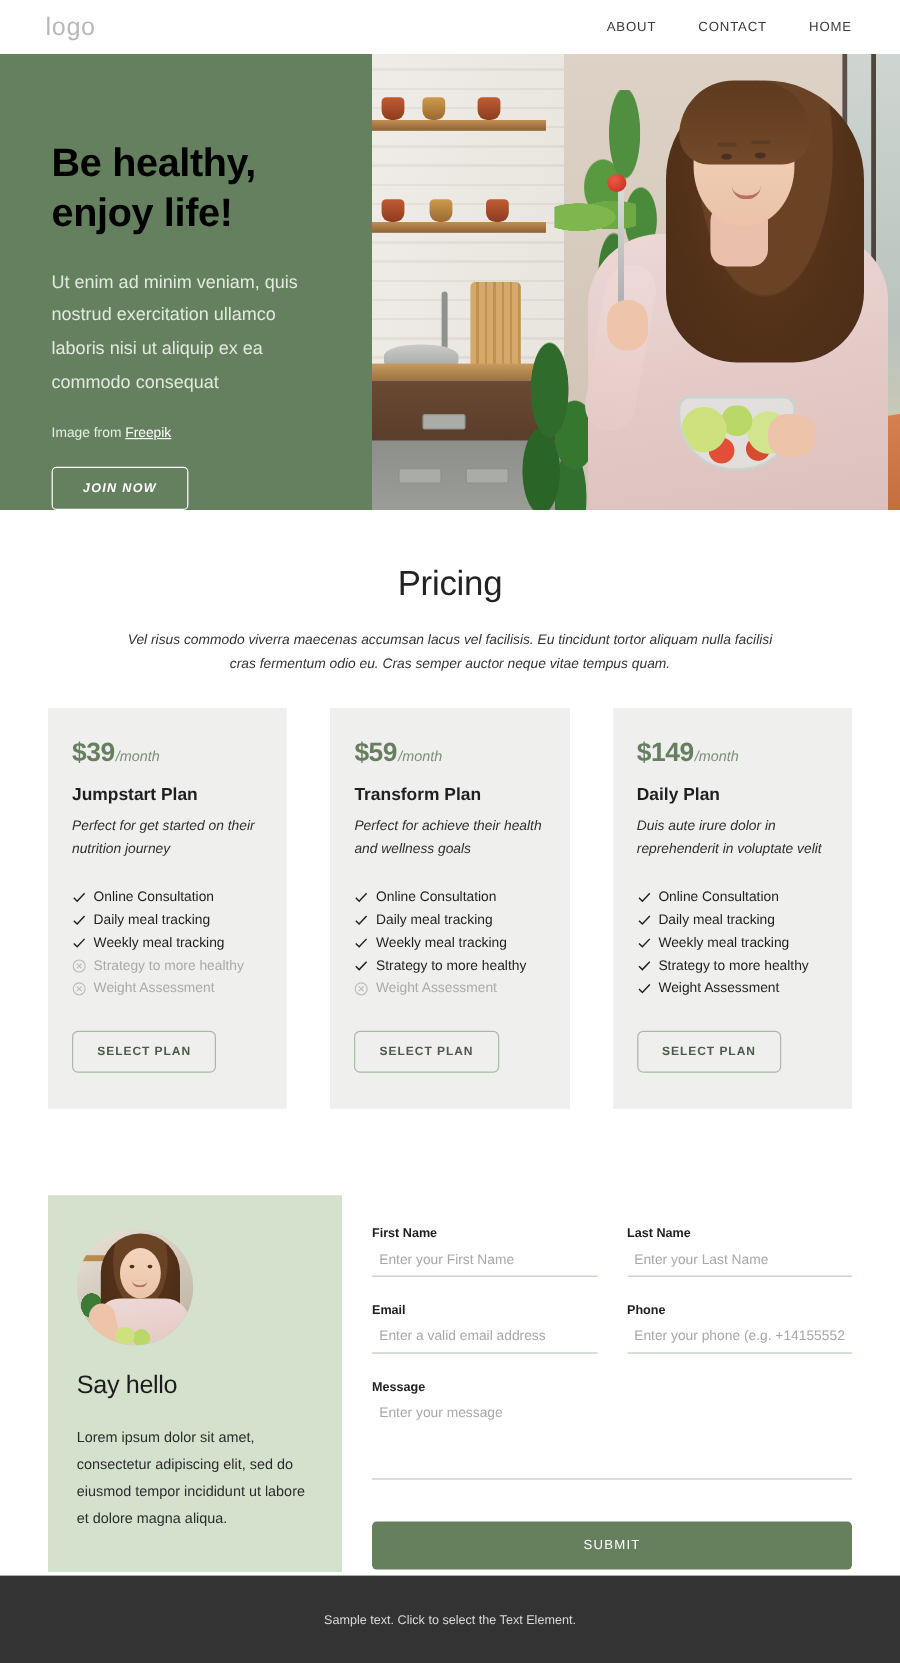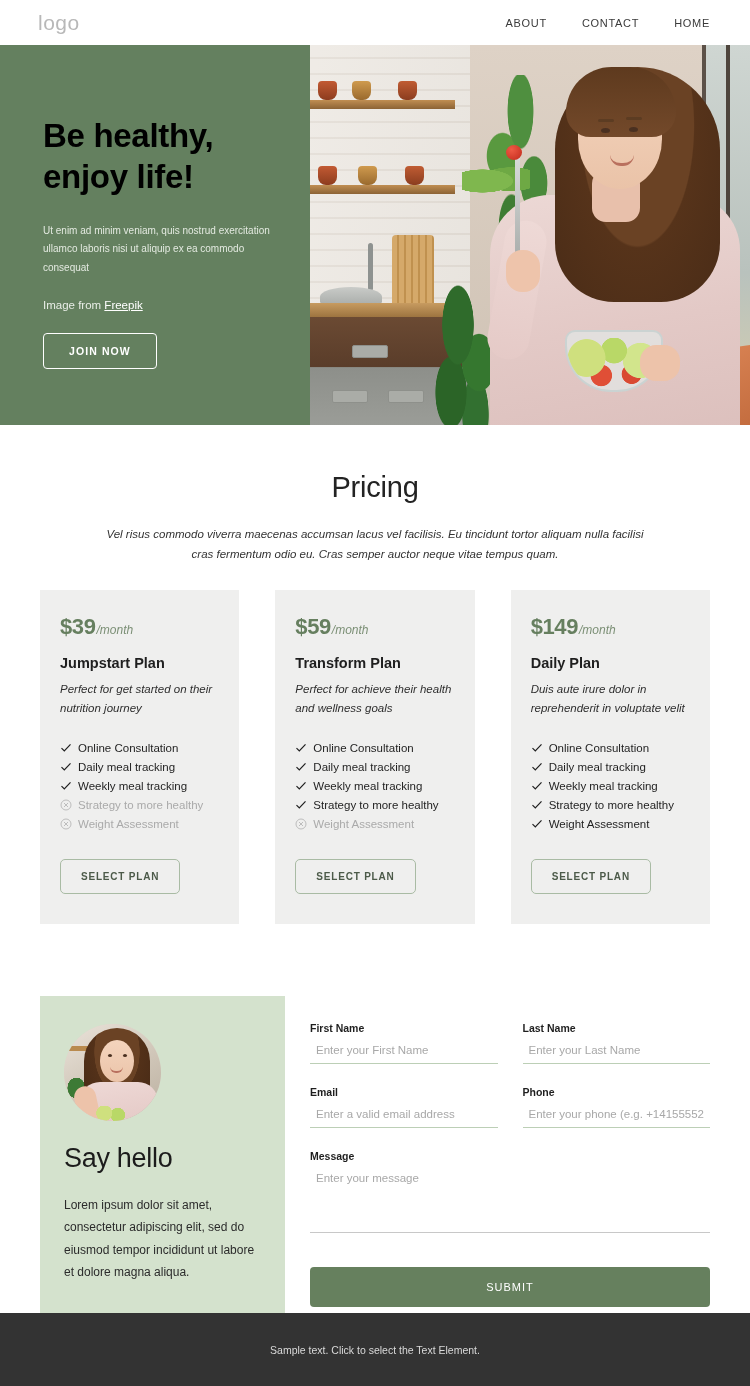--- a/index.html
+++ b/index.html
@@ -50,21 +50,21 @@
   .hero-title {
     font-size: 33px;
     line-height: 1.25;
     color: #000000;
     font-weight: 700;
     letter-spacing: -0.3px;
     white-space: pre-line;
   }
   .hero-sub {
     margin-top: 24px;
-    font-size: 10px;
+    font-size: 15px;
     line-height: 1.85;
     color: #e3e9e0;
     max-width: 235px;
   }
   .hero-credit {
     margin-top: 22px;
     font-size: 11.5px;
     color: #e8ede6;
   }
   .hero-credit a { color: #ffffff; }
@@ -74,20 +74,21 @@
     border: 1px solid #ffffff;
     border-radius: 4px;
     background: transparent;
     color: #ffffff;
     font-size: 10.5px;
     letter-spacing: 1.1px;
     font-weight: 600;
     padding: 11px 25px;
     cursor: pointer;
     font-family: "Liberation Sans", sans-serif;
+    font-style: italic;
   }
 
   .hero-right {
     width: 440px;
     position: relative;
     overflow: hidden;
     background: #ded6cd;
   }
   
   .ph-wall {
@@ -364,21 +365,21 @@
   .av-shirt { position: absolute; left: 16px; top: 58px; width: 78px; height: 45px;
     background: linear-gradient(170deg,#eed9d6,#e3c7c4); border-radius: 20px 20px 0 0; z-index: 2; }
   .av-arm { position: absolute; left: 12px; top: 62px; width: 22px; height: 40px;
     background: #edc3aa; border-radius: 11px; z-index: 3; transform: rotate(-12deg); }
   .av-salad { position: absolute; left: 30px; top: 82px; width: 34px; height: 18px;
     background: radial-gradient(circle at 30% 40%, #cfe07e 0 30%, transparent 31%),
                 radial-gradient(circle at 70% 50%, #b9d867 0 28%, transparent 29%);
     z-index: 4; }
   .hello-title {
     margin-top: 22px;
-    font-size: 27px;
+    font-size: 21px;
     font-weight: 400;
     color: #1c1c1c;
     letter-spacing: -0.3px;
   }
   .hello-text {
     margin-top: 20px;
     font-size: 12px;
     line-height: 1.85;
     color: #2b2b2b;
   }

